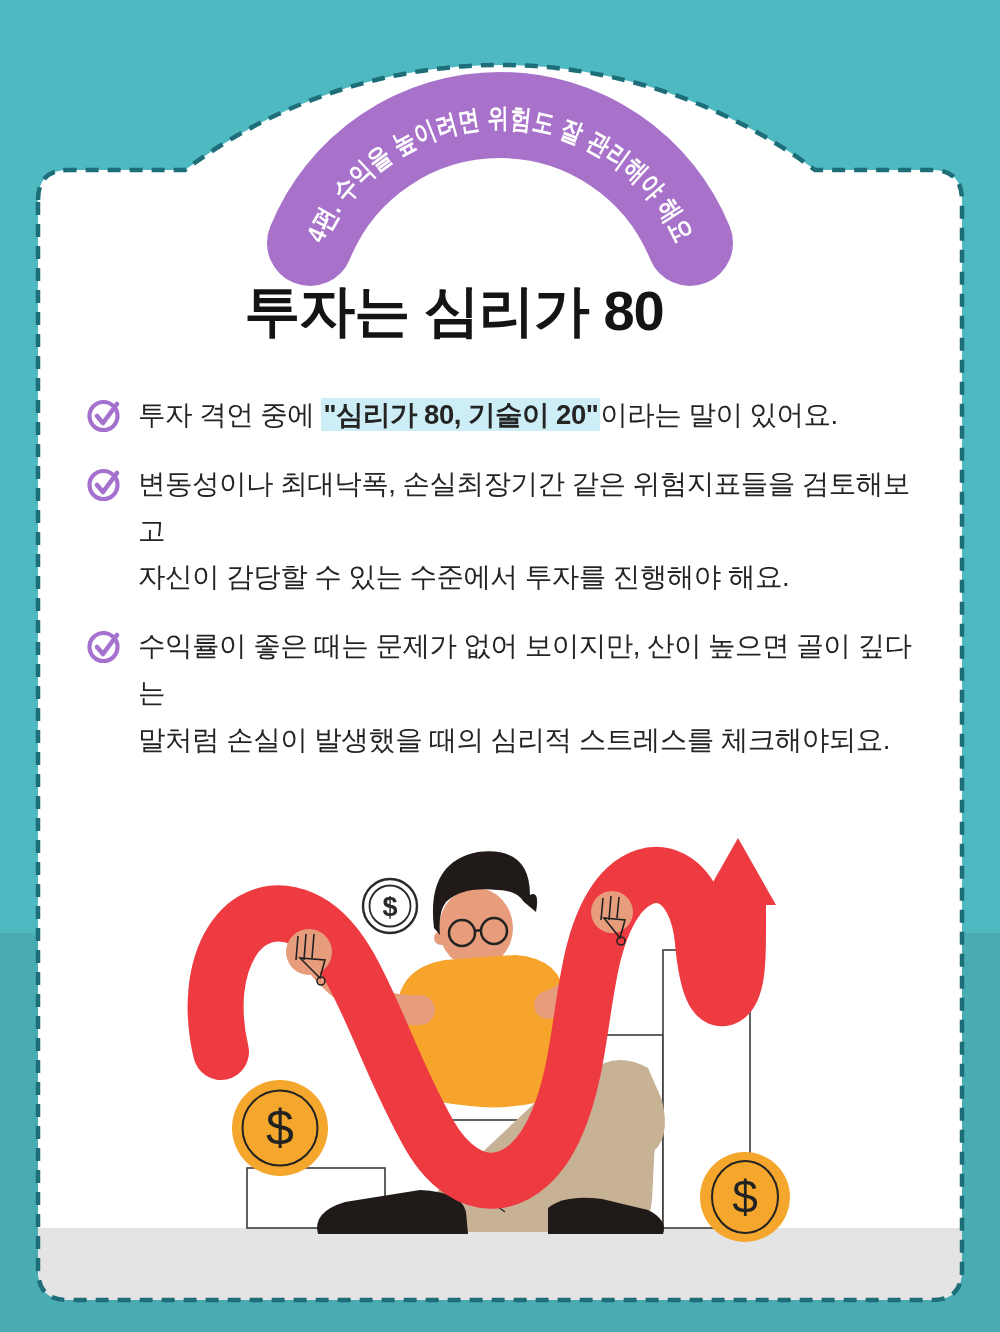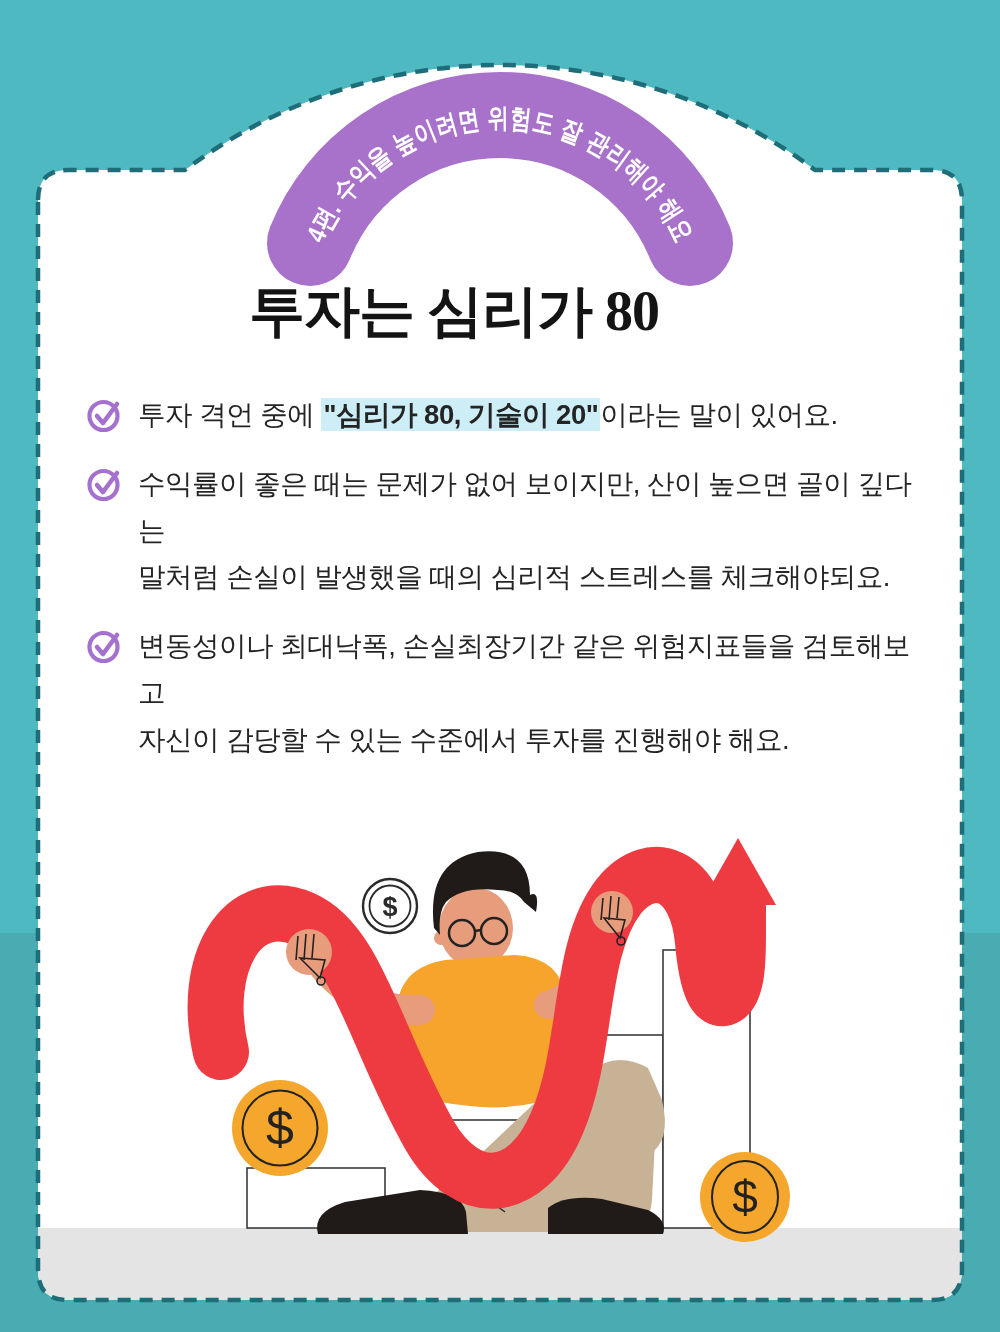--- a/index.html
+++ b/index.html
@@ -8,21 +8,20 @@
     font-family:"Liberation Sans","DejaVu Sans",sans-serif;
     position:relative;overflow:hidden;
     background:linear-gradient(to bottom,#4FB9C1 0,#4FB9C1 933px,#49ACB2 933px,#49ACB2 100%);
   }
   .stage{position:absolute;inset:0;}
   svg{display:block;}
   .page-title{
     position:absolute;left:0;top:274px;width:908px;
     text-align:center;font-size:56px;font-weight:900;color:#141414;
     letter-spacing:-1px;
-    font-family:Liberation Serif, serif;
   }
   .bullets{
     position:absolute;left:86px;top:392px;width:838px;
   }
   .bullet-row{
     display:flex;align-items:flex-start;gap:15px;
     margin-bottom:22px;
     font-size:27.5px;line-height:1.7;color:#242424;font-weight:500;
   }
   .bullet-row .check{flex:0 0 auto;margin-top:5px;}
@@ -135,26 +134,26 @@
     </svg>
     <div class="bullet-text"><span>투자 격언 중에 </span><span class="hl">"심리가 80, 기술이 20"</span><span>이라는 말이 있어요.</span></div>
   </div>
 
 
   <div class="bullet-row">
     <svg class="check" width="37" height="37" viewBox="0 0 37 37">
       <circle cx="17.5" cy="19" r="14" fill="none" stroke="#A571CE" stroke-width="4.2"></circle>
       <path d="M 11 19 L 17 26 L 31 7" fill="none" stroke="#A571CE" stroke-width="4.6" stroke-linecap="round" stroke-linejoin="round"></path>
     </svg>
-    <div class="bullet-text">수익률이 좋은 때는 문제가 없어 보이지만, 산이 높으면 골이 깊다는
-말처럼 손실이 발생했을 때의 심리적 스트레스를 체크해야되요.</div>
+    <div class="bullet-text">변동성이나 최대낙폭, 손실최장기간 같은 위험지표들을 검토해보고
+자신이 감당할 수 있는 수준에서 투자를 진행해야 해요.</div>
   </div>
 
   <div class="bullet-row">
     <svg class="check" width="37" height="37" viewBox="0 0 37 37">
       <circle cx="17.5" cy="19" r="14" fill="none" stroke="#A571CE" stroke-width="4.2"></circle>
       <path d="M 11 19 L 17 26 L 31 7" fill="none" stroke="#A571CE" stroke-width="4.6" stroke-linecap="round" stroke-linejoin="round"></path>
     </svg>
-    <div class="bullet-text">변동성이나 최대낙폭, 손실최장기간 같은 위험지표들을 검토해보고
-자신이 감당할 수 있는 수준에서 투자를 진행해야 해요.</div>
+    <div class="bullet-text">수익률이 좋은 때는 문제가 없어 보이지만, 산이 높으면 골이 깊다는
+말처럼 손실이 발생했을 때의 심리적 스트레스를 체크해야되요.</div>
   </div>
 
 </div>
 
 </body></html>

